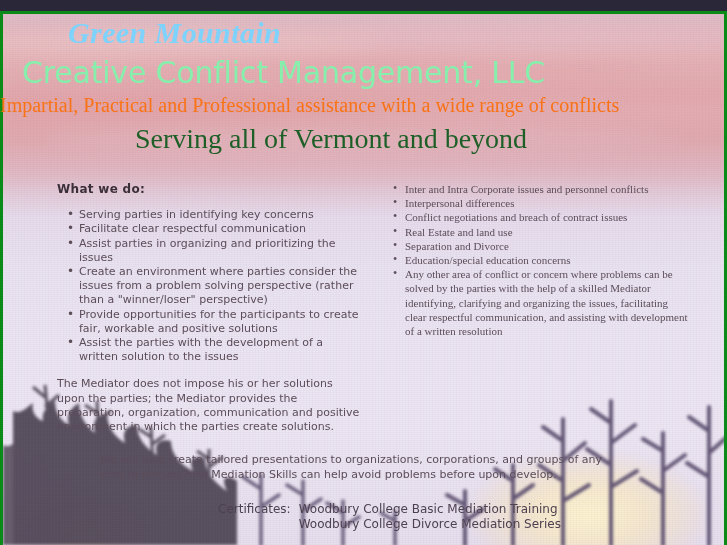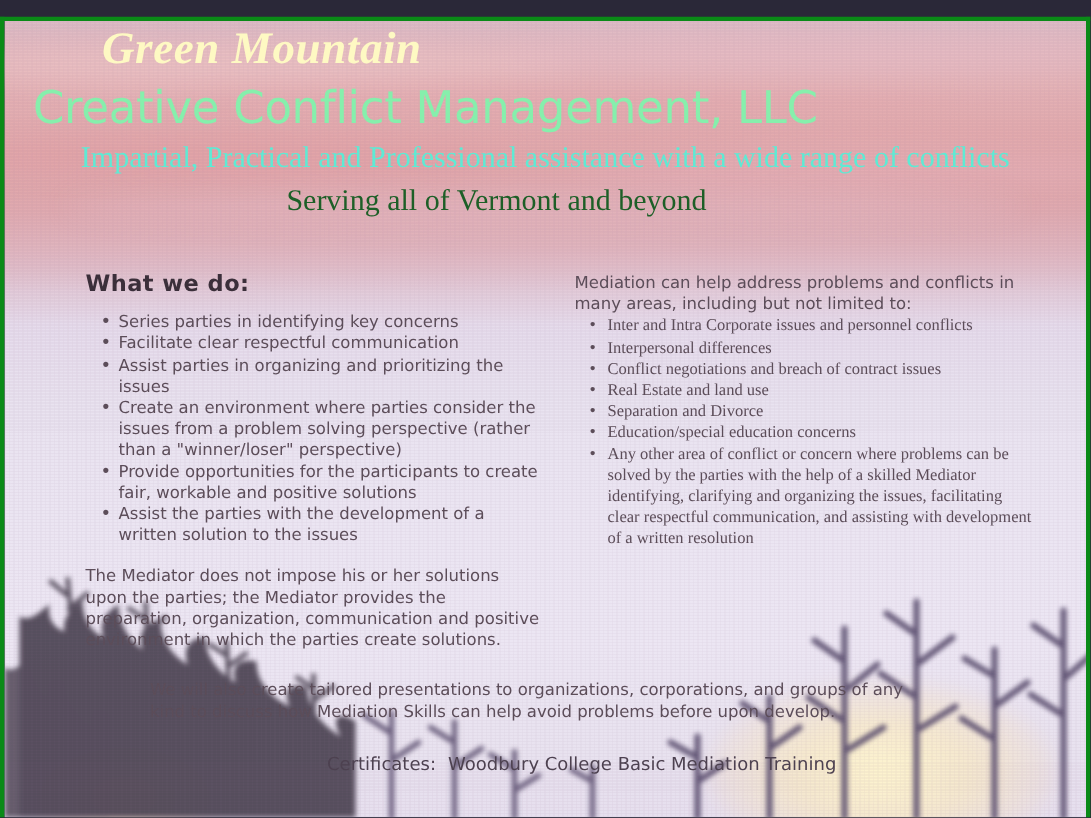--- a/index.html
+++ b/index.html
@@ -132,63 +132,63 @@
     z-index: 4;
   }
 
   .brand-line1 {
     position: absolute;
     left: 68px; top: 16px;
     font-family: "Liberation Serif", "DejaVu Serif", serif;
     font-style: italic;
     font-weight: 700;
     font-size: 30px;
-    color: #fef9c3;
+    color: #7dd3fc;
     letter-spacing: .4px;
   }
   .brand-line2 {
     position: absolute;
     left: 22px; top: 55px;
     font-family: "DejaVu Sans", sans-serif;
     font-size: 30px;
     color: #86efac;
     letter-spacing: -.2px;
   }
   .tagline1 {
     position: absolute;
     left: 0; top: 94px;
     width: 727px;
-    text-align: center;
+    text-align: left;
     font-family: "Liberation Serif", "DejaVu Serif", serif;
     font-size: 20px;
-    color: #5eead4;
+    color: #f97316;
   }
   .tagline2 {
     position: absolute;
     left: 0; top: 123px;
     width: 662px;
     text-align: center;
     font-family: "Liberation Serif", "DejaVu Serif", serif;
-    font-size: 20px;
+    font-size: 28px;
     color: #1d5f27;
   }
 
   .col {
     position: absolute;
     font-family: "DejaVu Sans", sans-serif;
     font-size: 11px;
     line-height: 14.2px;
     color: #5c4d59;
   }
   .col-left  { left: 57px;  top: 182px; width: 305px; }
   .col-right { left: 383px; top: 182px; width: 305px; }
 
   .col h3 {
     margin: 0 0 12px 0;
-    font-size: 15px;
+    font-size: 12px;
     font-weight: 700;
     color: #3b2f3a;
     letter-spacing: .3px;
   }
   .col p { margin: 0; }
   .col ul {
     margin: 0;
     padding: 0 0 0 22px;
     list-style: none;
   }
@@ -295,46 +295,46 @@
   <div class="content">
 
     <div class="brand-line1">Green Mountain</div>
     <div class="brand-line2">Creative Conflict Management, LLC</div>
     <div class="tagline1">Impartial, Practical and Professional assistance with a wide range of conflicts</div>
     <div class="tagline2">Serving all of Vermont and beyond</div>
 
     <div class="col col-left">
       <h3>What we do:</h3>
       <ul>
-        <li>Series parties in identifying key concerns</li>
+        <li>Serving parties in identifying key concerns</li>
         <li>Facilitate clear respectful communication</li>
         <li>Assist parties in organizing and prioritizing the issues</li>
         <li>Create an environment where parties consider the issues from a problem solving perspective (rather than a "winner/loser" perspective)</li>
         <li>Provide opportunities for the participants to create fair, workable and positive solutions</li>
         <li>Assist the parties with the development of a written solution to the issues</li>
       </ul>
       <p class="left-para">The Mediator does not impose his or her solutions upon the parties; the Mediator provides the preparation, organization, communication and positive environment in which the parties create solutions.</p>
     </div>
 
     <div class="col col-right">
-      <p>Mediation can help address problems and conflicts in many areas, including but not limited to:</p>
       <ul class="right-list">
         <li>Inter and Intra Corporate issues and personnel conflicts</li>
         <li>Interpersonal differences</li>
         <li>Conflict negotiations and breach of contract issues</li>
         <li>Real Estate and land use</li>
         <li>Separation and Divorce</li>
         <li>Education/special education concerns</li>
         <li>Any other area of conflict or concern where problems can be solved by the parties with the help of a skilled Mediator identifying, clarifying and organizing the issues, facilitating clear respectful communication, and assisting with development of a written resolution</li>
       </ul>
     </div>
 
     <div class="bottom-note">We will also create tailored presentations to organizations, corporations, and groups of any kind to discuss how Mediation Skills can help avoid problems before upon develop.</div>
 
     <div class="certs">
       <div class="certs-label">Certificates:</div>
       <div class="certs-list">
         <div>Woodbury College Basic Mediation Training</div>
+        <div>Woodbury College Divorce Mediation Series</div>
       </div>
     </div>
 
   </div>
 </div>
 
 </body></html>

